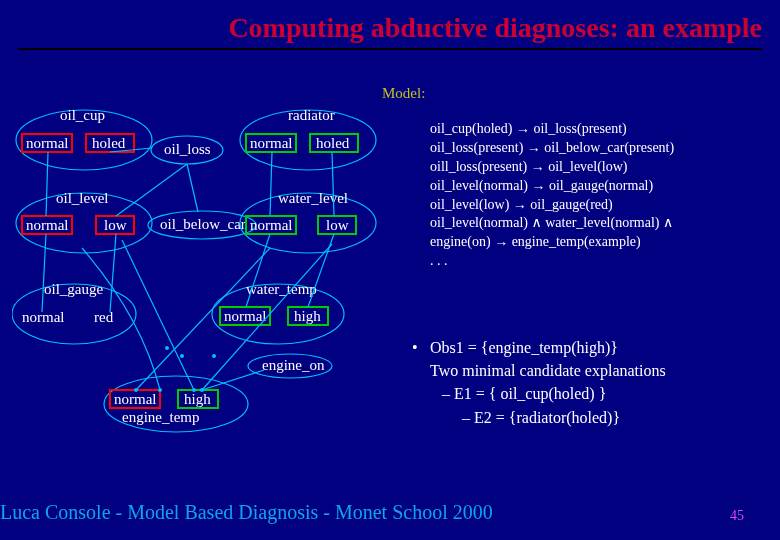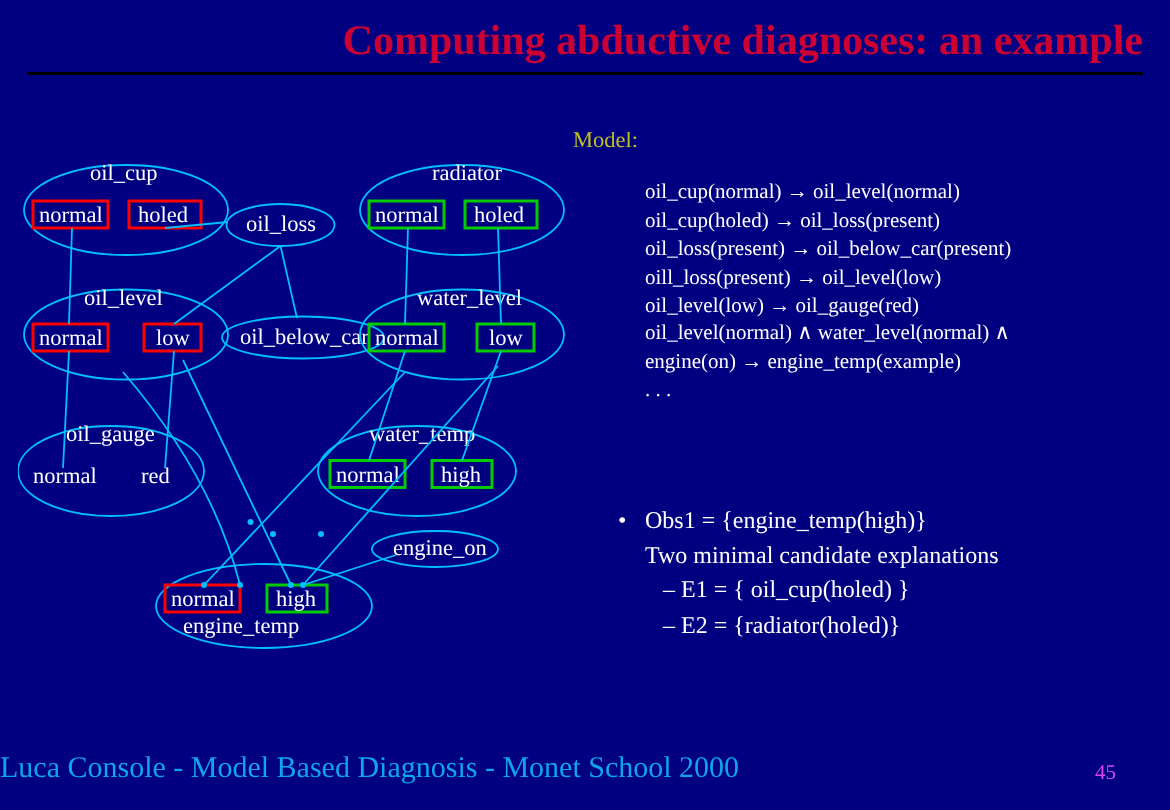--- a/index.html
+++ b/index.html
@@ -101,31 +101,31 @@
   <circle cx="148" cy="302" r="2" fill="#00bfff"></circle>
   <circle cx="182" cy="302" r="2" fill="#00bfff"></circle>
   <circle cx="190" cy="302" r="2" fill="#00bfff"></circle>
   <circle cx="124" cy="302" r="2" fill="#00bfff"></circle>
   <circle cx="155" cy="260" r="2" fill="#00bfff"></circle>
   <circle cx="170" cy="268" r="2" fill="#00bfff"></circle>
   <circle cx="202" cy="268" r="2" fill="#00bfff"></circle>
 </svg>
 
 <div class="rules">
-  <div>oil_cup(normal) → oil_level(normal)</div>
   <div>oil_cup(holed) → oil_loss(present)</div>
   <div>oil_loss(present) → oil_below_car(present)</div>
   <div>oill_loss(present) → oil_level(low)</div>
+  <div>oil_level(normal) → oil_gauge(normal)</div>
   <div>oil_level(low) → oil_gauge(red)</div>
   <div>oil_level(normal) ∧ water_level(normal) ∧</div>
   <div>           engine(on) → engine_temp(example)</div>
   <div>. . .</div>
 </div>
 
 <div class="obs">
   <div style="position:relative"><span class="bullet">•</span><span>Obs1 = {engine_temp(high)}</span></div>
   <div style="position:relative;margin-left:0"><span>Two minimal candidate explanations</span></div>
   <div style="margin-left:12px">– E1 = { oil_cup(holed) }</div>
-  <div style="margin-left:12px">– E2 = {radiator(holed)}</div>
+  <div style="margin-left:32px">– E2 = {radiator(holed)}</div>
 </div>
 
 <div class="footer-left">Luca Console - Model Based Diagnosis - Monet School 2000</div>
 <div class="footer-right">45</div>
 
 </body></html>

